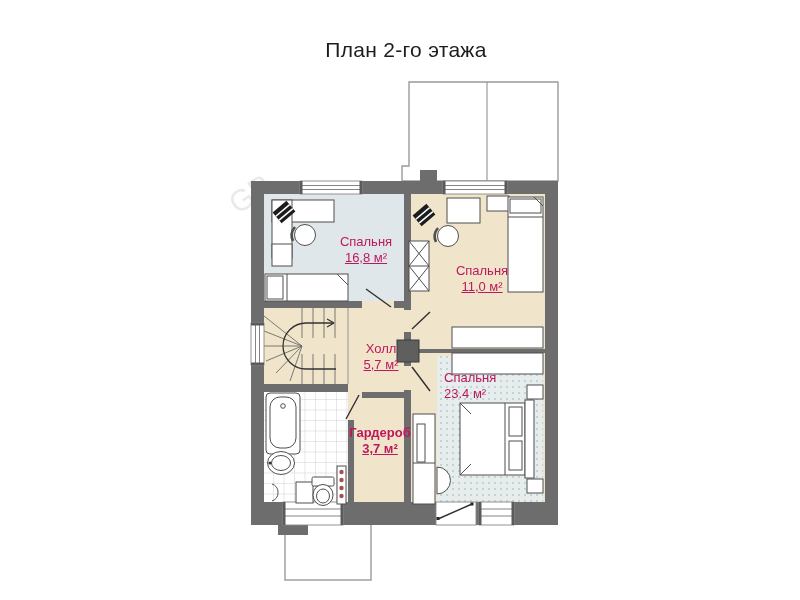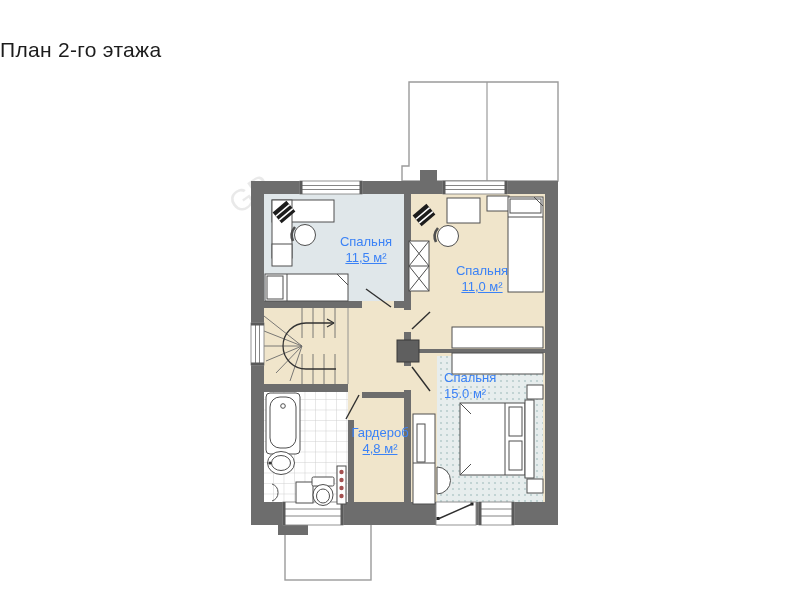--- a/index.html
+++ b/index.html
@@ -1,21 +1,21 @@
 <!DOCTYPE html>
 <html><head>
 <meta charset="utf-8">
 <style>
   html,body{margin:0;padding:0;background:#fff;}
   .page{position:relative;width:800px;height:600px;background:#fff;overflow:hidden;
         font-family:"Liberation Sans", sans-serif;}
-  .plan-title{position:absolute;left:0;top:38px;width:800px;
-        box-sizing:border-box;font-size:21px;color:#1c1c1c;letter-spacing:.3px;}
+  .plan-title{position:absolute;left:0;top:38px;width:800px;text-align:center;
+        padding-left:12px;box-sizing:border-box;font-size:21px;color:#1c1c1c;letter-spacing:.3px;}
   .plan-svg{position:absolute;left:0;top:0;}
-  .room-label{position:absolute;font-size:13px;color:#3b82f6;text-align:center;line-height:16px;}
+  .room-label{position:absolute;font-size:13px;color:#be185d;text-align:center;line-height:16px;}
   .room-label .nm{white-space:nowrap;}
   .room-label .ar{white-space:nowrap;}
   .room-label .ar.u{text-decoration:underline;}
   .room-label.left{text-align:left;}
 </style>
 </head>
 <body>
 
 <div class="page">
 
@@ -244,28 +244,32 @@
       <line x1="391" y1="307" x2="366" y2="289"></line>
       <line x1="412" y1="329" x2="430" y2="312"></line>
       <line x1="412" y1="367" x2="430" y2="391"></line>
       <line x1="359" y1="395" x2="346" y2="419"></line>
       <line x1="438" y1="519" x2="472" y2="504"></line>
     </g>
   </svg>
 
   <div class="room-label" style="left:316px;top:234px;width:100px;">
     <div class="nm">Спальня</div>
-    <div class="ar u">11,5 м²</div>
+    <div class="ar u">16,8 м²</div>
   </div>
   <div class="room-label" style="left:432px;top:263px;width:100px;">
     <div class="nm">Спальня</div>
     <div class="ar u">11,0 м²</div>
   </div>
+  <div class="room-label" style="left:336px;top:341px;width:90px;">
+    <div class="nm">Холл</div>
+    <div class="ar u">5,7 м²</div>
+  </div>
   <div class="room-label left" style="left:444px;top:370px;width:90px;">
     <div class="nm">Спальня</div>
-    <div class="ar">15.0 м²</div>
-  </div>
-  <div class="room-label" style="left:332px;top:425px;width:96px;">
+    <div class="ar">23.4 м²</div>
+  </div>
+  <div class="room-label" style="left:332px;top:425px;width:96px;font-weight:bold;">
     <div class="nm">Гардероб</div>
-    <div class="ar u">4,8 м²</div>
+    <div class="ar u">3,7 м²</div>
   </div>
 
 </div>
 
 </body></html>

